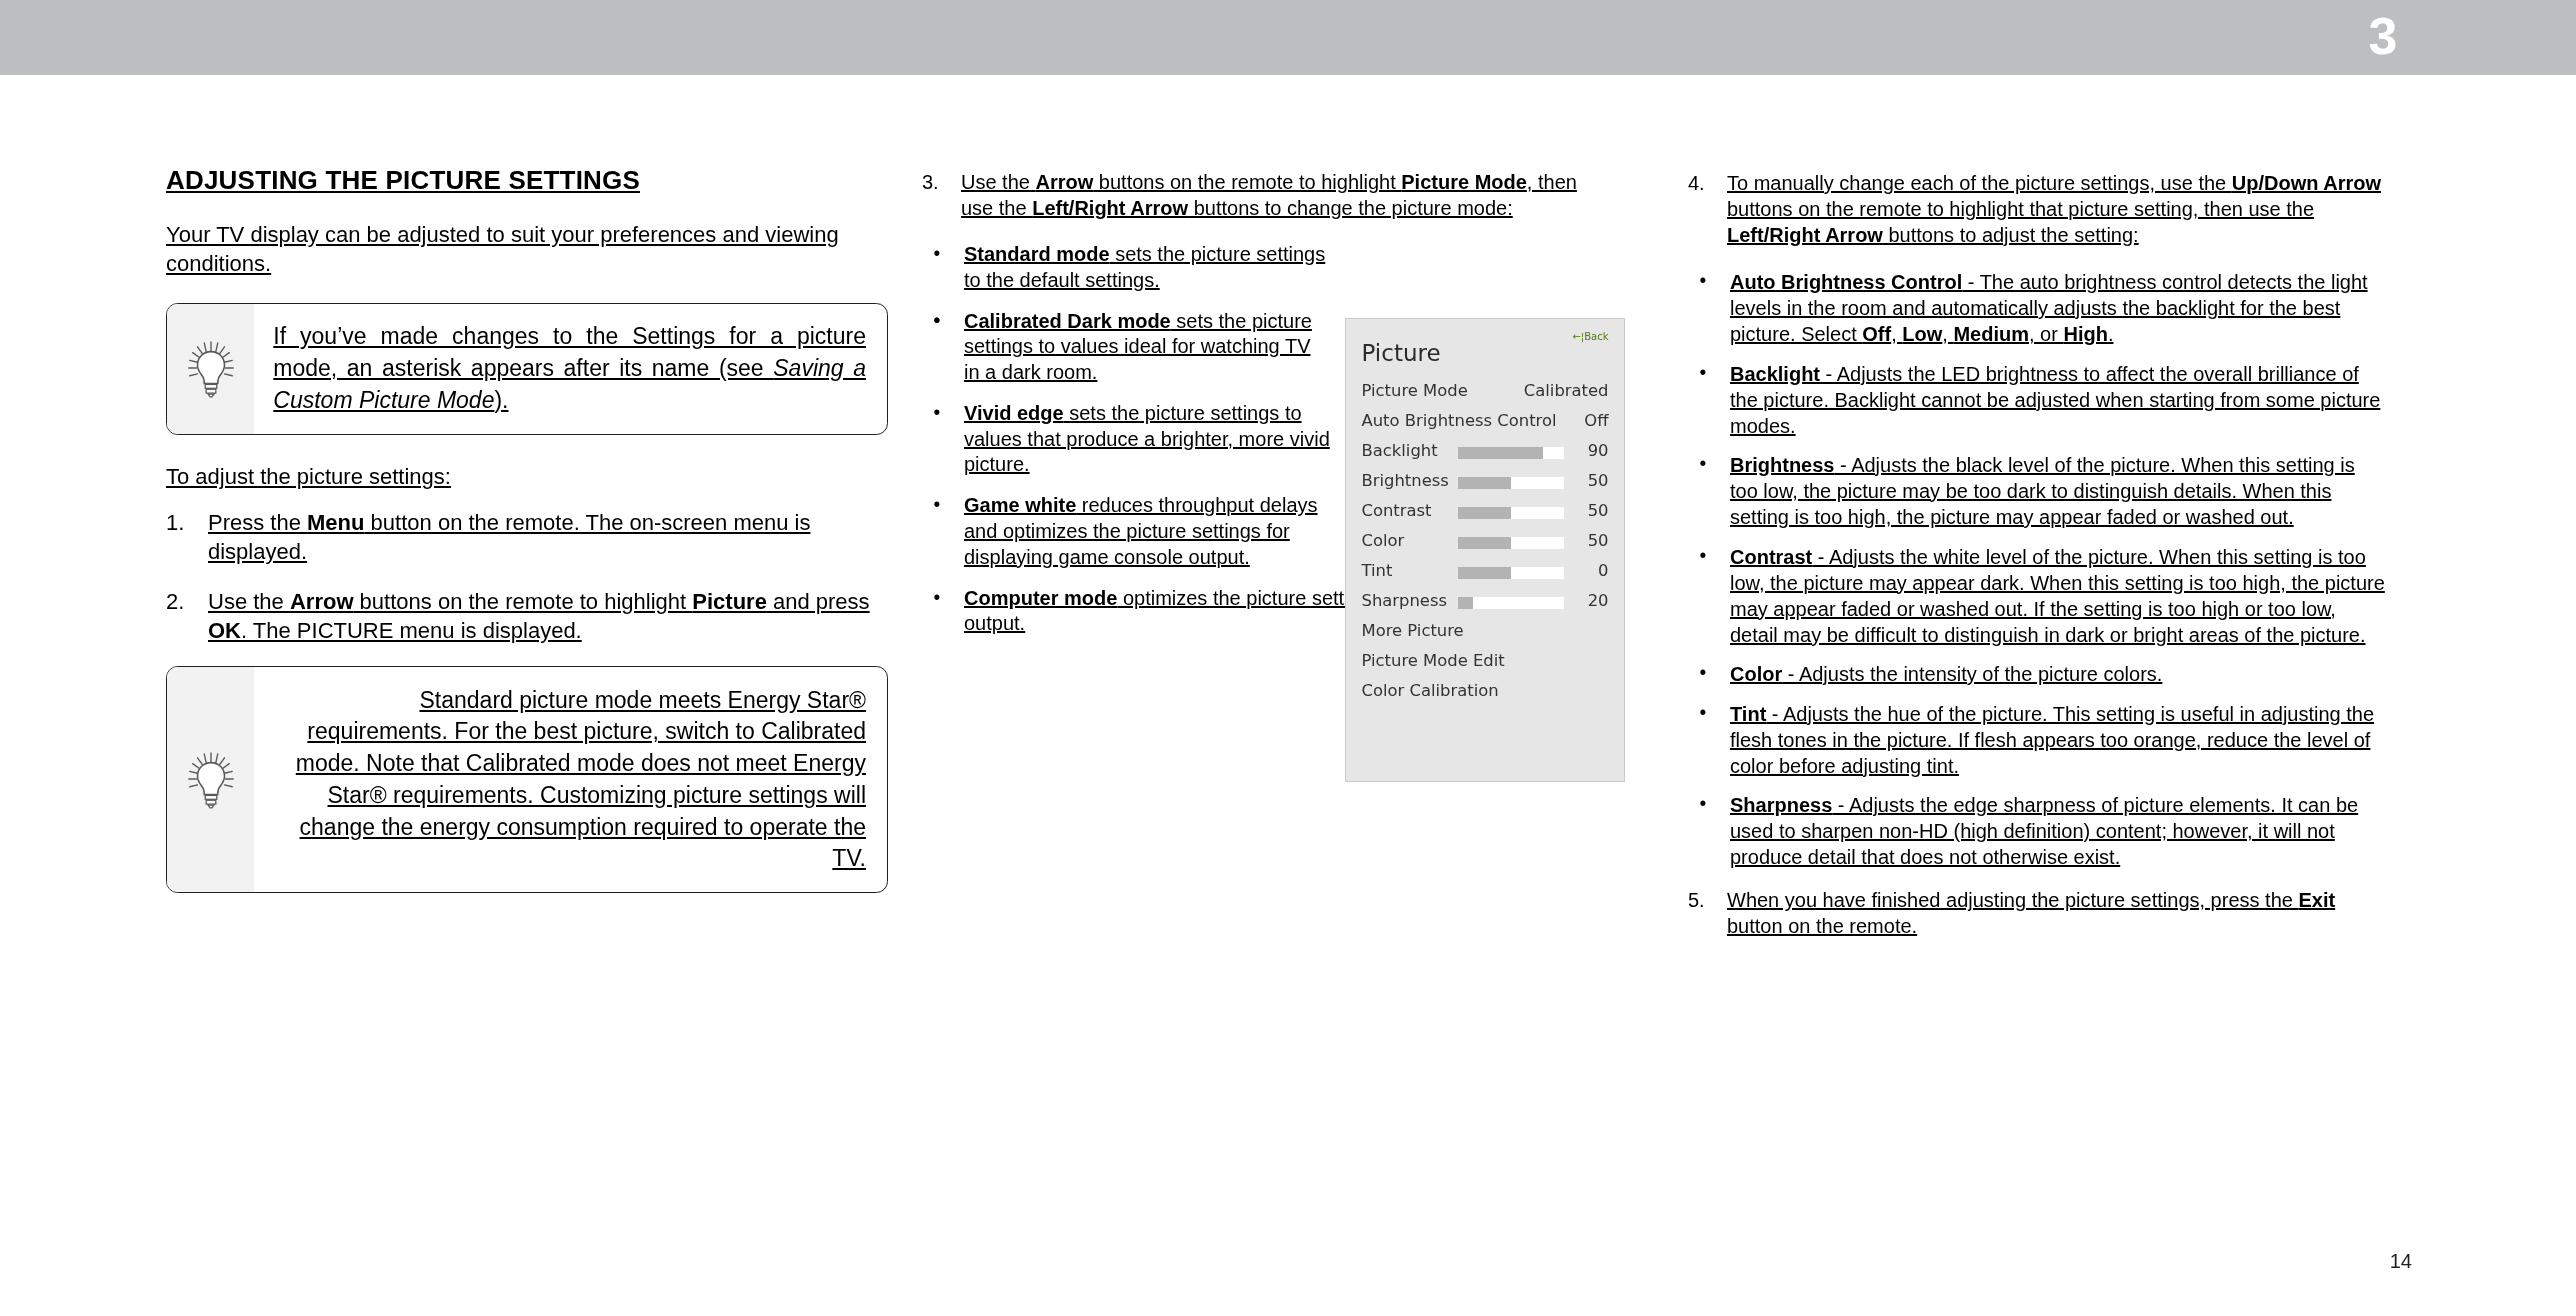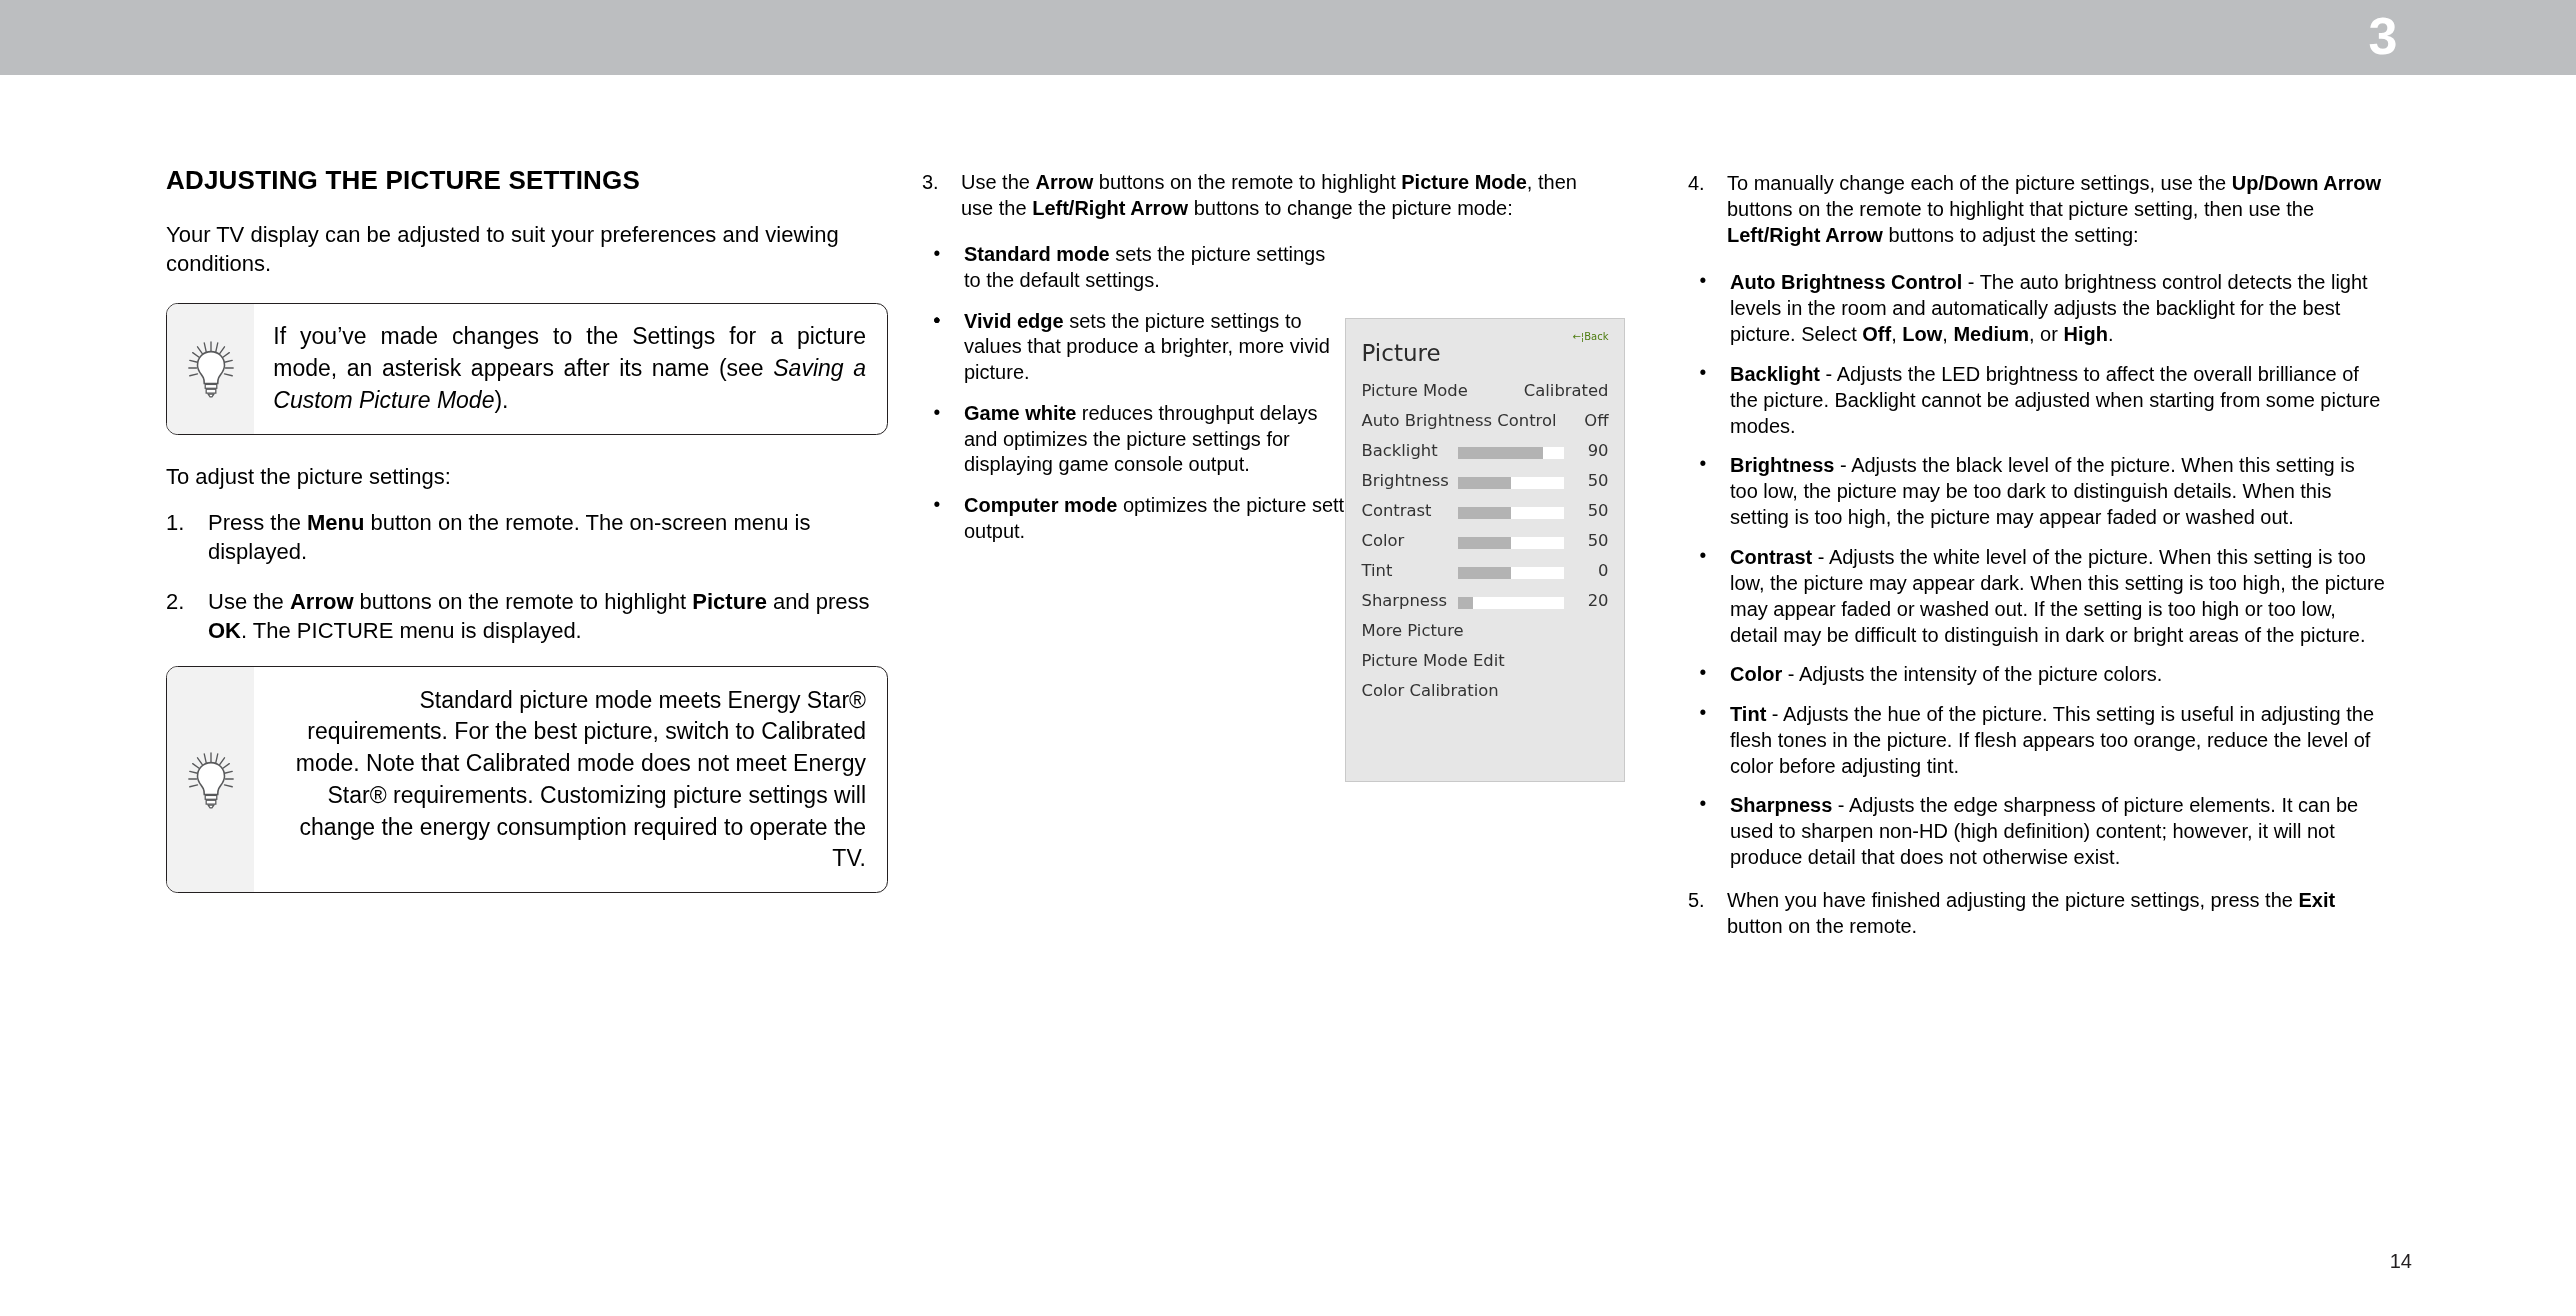--- a/index.html
+++ b/index.html
@@ -41,20 +41,21 @@
     right: 164px;
     top: 1250px;
     font-size: 20px;
     color: #231f20;
   }
 
   
   .col {
     position: absolute;
     box-sizing: border-box;
+    text-decoration: underline;
   }
   .col-left  { left: 166px;  top: 166px; width: 722px; }
   .col-mid   { left: 922px;  top: 170px; width: 666px; }
   .col-right { left: 1688px; top: 170px; width: 697px; }
 
   h1.section-title {
     font-size: 26px;
     font-weight: bold;
     margin: 0 0 25px 0;
     letter-spacing: 0.2px;
@@ -309,21 +310,21 @@
   </div>
 </div>
 
 <div class="col col-mid">
   <ol class="steps narrow" id="steps-mid">
       <li><span class="num">3.</span><span><span>Use the </span><b>Arrow</b><span> buttons on the remote to highlight </span><b>Picture Mode</b><span>, then use the </span><b>Left/Right Arrow</b><span> buttons to change the picture mode:</span></span></li>
     </ol>
   <ul class="bullets" id="bullets-mid">
       <li style="width: 367px;"><span class="dot">•</span><span><b>Standard mode</b><span> sets the picture settings to the default settings.</span></span></li>
       <li style="width: 367px;"><span class="dot">•</span></li>
-      <li style="width: 367px;"><span class="dot">•</span></li>
+      <li style="width: 367px;"><span class="dot">•</span><span><b>Calibrated Dark mode</b><span> sets the picture settings to values ideal for watching TV in a dark room.</span></span></li>
       <li style="width: 367px;"><span class="dot">•</span><span><b>Vivid edge</b><span> sets the picture settings to values that produce a brighter, more vivid picture.</span></span></li>
       <li style="width: 367px;"><span class="dot">•</span><span><b>Game white</b><span> reduces throughput delays and optimizes the picture settings for displaying game console output.</span></span></li>
       <li style="width: 637px;"><span class="dot">•</span><span><b>Computer mode</b><span> optimizes the picture settings for displaying computer output.</span></span></li>
     </ul>
 </div>
 
 <div class="osd">
   <div class="osd-titlerow">
     <div class="osd-title">Picture</div>
     <div class="osd-back">←¦Back</div>

